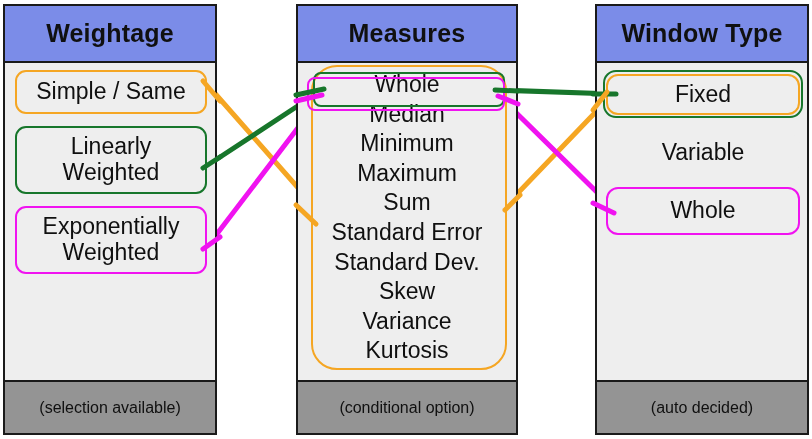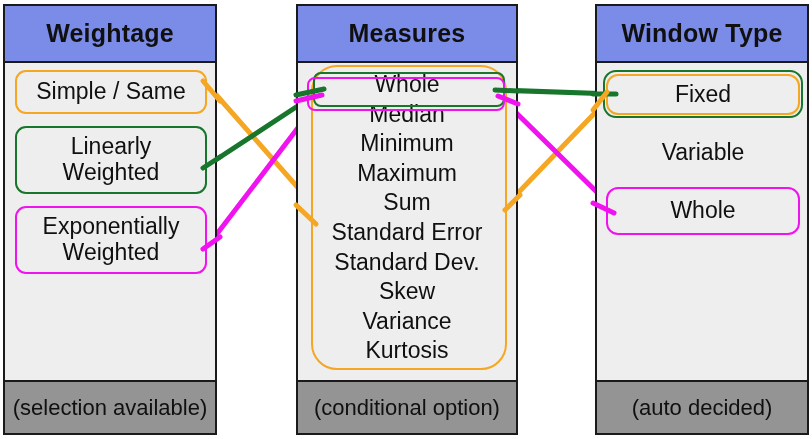--- a/index.html
+++ b/index.html
@@ -55,21 +55,21 @@
     overflow: visible;
   }
   .col-footer {
     box-sizing: border-box;
     height: 53px;
     background: #949494;
     border-top: 2px solid #1a1a1a;
     display: flex;
     align-items: center;
     justify-content: center;
-    font-size: 22px;
+    font-size: 16px;
     color: #101010;
     flex: 0 0 auto;
   }
 
   
   .opt {
     position: absolute;
     box-sizing: border-box;
     display: flex;
     align-items: center;

